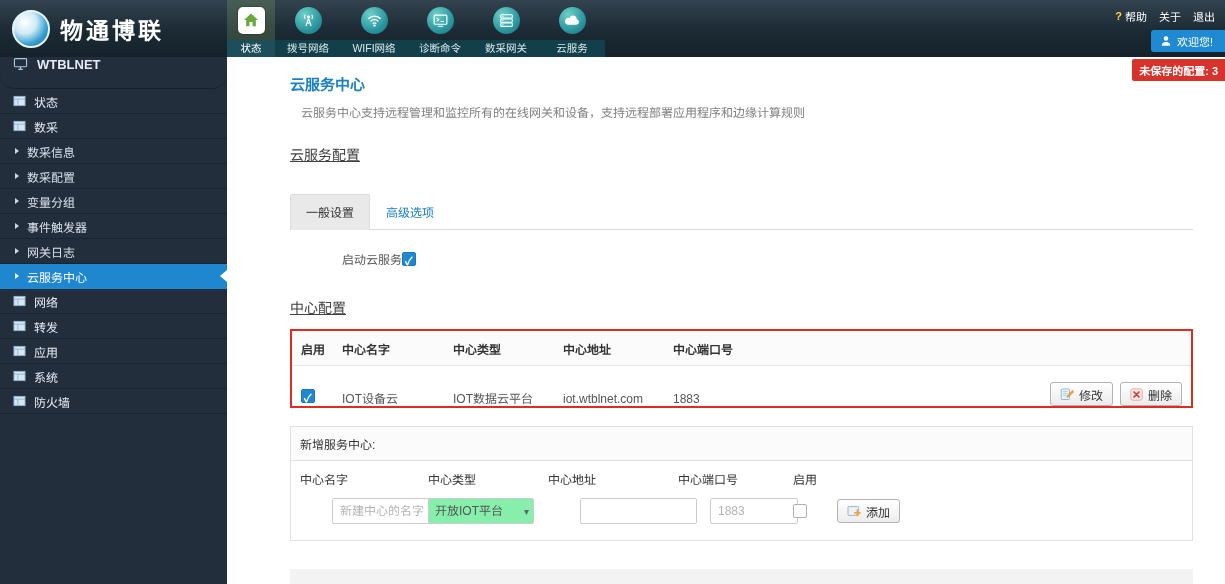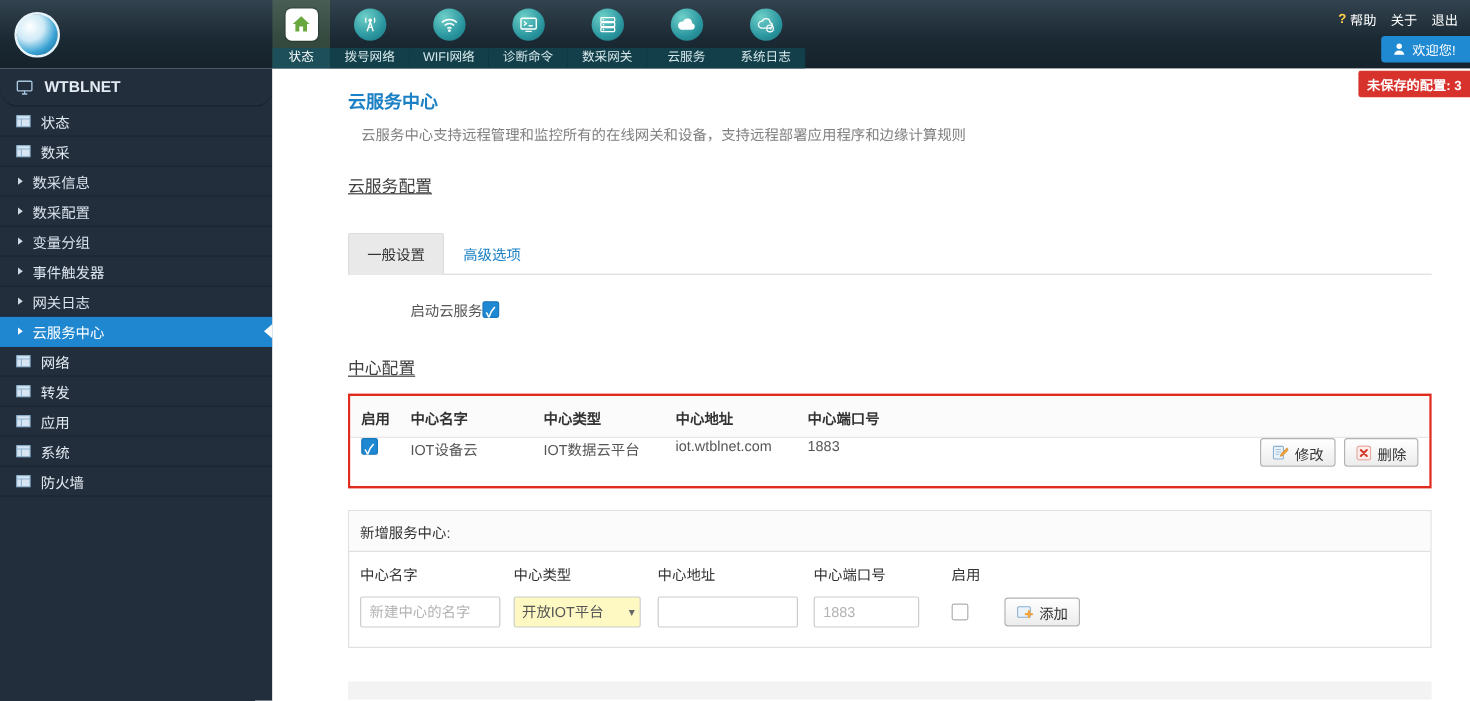--- a/index.html
+++ b/index.html
@@ -20,81 +20,82 @@
   .nav-circle{width:27px;height:27px;border-radius:50%;background:radial-gradient(circle at 35% 28%,#6fd0c8,#2b97a0 60%,#17707a);display:flex;align-items:center;justify-content:center;}
   .home-badge{width:27px;height:27px;border-radius:5px;background:#fff;display:flex;align-items:center;justify-content:center;box-shadow:0 0 0 1px rgba(0,0,0,0.18);}
   .header-right{margin-left:auto;display:flex;flex-direction:column;align-items:flex-end;padding-top:8px;}
   .top-links{display:flex;gap:12px;color:#fff;font-size:11px;margin-right:10px;align-items:center;}
   .top-links .link{cursor:pointer;display:flex;align-items:center;gap:3px;}
   .q-icon{color:#ffd24d;font-weight:bold;}
   .welcome-badge{margin-top:6px;display:flex;align-items:center;gap:5px;background:#1f8ad2;color:#fff;font-size:11px;padding:3px 12px 3px 9px;border-radius:3px 0 0 3px;cursor:pointer;}
 
   
   .sidebar{position:absolute;top:57px;left:0;width:227px;bottom:0;background:#232e3d;box-sizing:border-box;}
-  .sidebar-title{height:31px;display:flex;align-items:center;gap:9px;padding:0 13px;color:#e2eaf2;font-size:13px;font-weight:bold;border-bottom:1px solid #17202b;border-radius:15px;}
+  .sidebar-title{height:31px;display:flex;gap:9px;padding:0 13px;color:#e2eaf2;font-size:13px;font-weight:bold;border-bottom:1px solid #17202b;border-radius:15px;}
   .side-item{height:24px;display:flex;align-items:center;gap:8px;padding:0 13px;font-size:12px;color:#e2eaf2;border-bottom:1px solid rgba(0,0,0,0.22);cursor:pointer;}
   .side-item.sub{padding-left:15px;color:#d8e2ec;}
   .caret{width:0;height:0;border-left:4px solid #cfd9e4;border-top:3.5px solid transparent;border-bottom:3.5px solid transparent;}
   .side-item.selected{background:#1f86d0;color:#fff;position:relative;border-bottom-color:#1f86d0;}
   .side-item.selected .caret{border-left-color:#fff;}
   .side-item.selected::after{content:"";position:absolute;right:0;top:50%;transform:translateY(-50%);border-top:6px solid transparent;border-bottom:6px solid transparent;border-right:7px solid #ffffff;}
   .side-icon{flex:0 0 auto;display:flex;}
 
   
   .main{position:absolute;left:227px;top:57px;right:0;bottom:0;background:#fff;overflow:hidden;}
   .unsaved-badge{position:absolute;top:2px;right:0;background:#d8322c;color:#fff;font-size:11px;font-weight:bold;padding:3px 7px;border-radius:2px 0 0 2px;cursor:pointer;z-index:3;}
   .content{margin:16px 0 0 63px;width:903px;}
   .page-title{font-size:15px;color:#1b80c4;font-weight:bold;margin:0 0 9px;}
   .page-desc{font-size:12px;color:#808080;margin:0 0 24px;padding-left:11px;}
   .section-heading{font-size:14px;color:#404040;margin:0;font-weight:normal;text-decoration:underline;}
 
-  .tabs{display:flex;border-bottom:1px solid #dcdcdc;margin-top:30px;}
+  .tabs{display:flex;border-bottom:1px solid #dcdcdc;margin-top:30px;font-family:Liberation Serif, serif;}
   .tab{font-size:12px;padding:8px 15px;margin-bottom:-1px;cursor:pointer;}
   .tab.active{background:#e9e9e9;border:1px solid #dcdcdc;border-bottom:1px solid #e9e9e9;color:#333;border-radius:2px 2px 0 0;}
   .tab.inactive{color:#1b80c4;border:1px solid transparent;}
 
   .enable-row{display:flex;align-items:center;gap:0;margin:20px 0 30px 52px;font-size:12px;color:#555;}
 
   input[type=checkbox]{appearance:none;-webkit-appearance:none;width:14px;height:14px;border:1px solid #b0b0b0;border-radius:2px;background:#fff;position:relative;cursor:pointer;margin:0;flex:0 0 auto;}
   input[type=checkbox]:checked{background:#1e88d2;border-color:#1a77ba;}
   input[type=checkbox]:checked::after{content:"✓";color:#fff;font-size:11px;font-weight:bold;position:absolute;top:-1px;left:2px;}
 
   .center-heading{margin-bottom:12px;}
   .center-table{border:2px solid #e02b1f;background:#fff;}
   .tbl-head{display:flex;align-items:center;background:#fbfbfb;border-bottom:1px solid #e6e6e6;font-size:12px;font-weight:bold;color:#333;height:34px;}
-  .tbl-row{display:flex;align-items:flex-start;font-size:12px;color:#555;height:40px;background:#fff;}
+  .tbl-row{display:flex;align-items:flex-end;font-size:12px;color:#555;height:40px;background:#fff;}
   .col-enable{width:50px;padding-left:9px;box-sizing:border-box;}
   .col-name{width:111px;}
   .col-type{width:110px;}
   .col-addr{width:110px;}
   .col-port{width:160px;}
   .col-actions{margin-left:auto;display:flex;gap:7px;padding-right:9px;}
   .mini-btn{display:inline-flex;align-items:center;gap:5px;height:24px;padding:0 9px;font-size:12px;color:#333;background:linear-gradient(#ffffff,#ececec);border:1px solid #b3b3b3;border-radius:3px;cursor:pointer;}
 
   .add-section{margin-top:18px;border:1px solid #e0e0e0;}
   .add-title{padding:8px 9px;font-size:12px;color:#333;background:#fbfbfb;border-bottom:1px solid #e0e0e0;}
   .add-head{display:flex;font-size:12px;color:#333;padding:9px 9px 5px;}
   .add-form{display:flex;align-items:center;padding:6px 9px 16px;}
   .fc1{width:128px;}.fc2{width:120px;}.fc3{width:130px;}.fc4{width:115px;}.fc5{flex:1;display:flex;align-items:center;}
-  .text-input{height:26px;box-sizing:border-box;border:1px solid #ccc;border-radius:2px;padding:0 7px;font-size:12px;color:#555;width:117px;background:#fff;}
+  .text-input{height:26px;box-sizing:border-box;border:1px solid #ccc;border-radius:2px;padding:0 7px;font-size:12px;color:#555;width:117px;background:#fff;margin-left:32px;}
   .text-input::placeholder{color:#b3b3b3;}
   .port-input{width:88px;}
   .select-wrap{position:relative;display:inline-block;}
-  .select-wrap select{appearance:none;-webkit-appearance:none;width:106px;height:26px;box-sizing:border-box;border:1px solid #ccc;border-radius:2px;background:#fef9c3;font-size:12px;color:#555;padding:0 18px 0 6px;cursor:pointer;}
+  .select-wrap select{appearance:none;-webkit-appearance:none;width:106px;height:26px;box-sizing:border-box;border:1px solid #ccc;border-radius:2px;background:#86efac;font-size:12px;color:#555;padding:0 18px 0 6px;cursor:pointer;}
   .select-wrap::after{content:"▾";position:absolute;right:5px;top:50%;transform:translateY(-50%);font-size:10px;color:#666;pointer-events:none;}
   .add-btn{margin-left:30px;}
 
   .footer-strip{margin-top:28px;height:15px;background:#f3f3f3;}
 </style>
 </head>
 <body>
 
 <div class="header">
   <div class="logo-area">
     <span class="logo-icon"></span>
+    <span class="logo-text">物通博联</span>
   </div>
 
   <div class="nav">
     <div class="nav-item active">
       <div class="icon-wrap">
         <span class="home-badge">
           <svg width="18" height="18" viewBox="0 0 16 16">
               <path d="M8 2.2 L14.2 8 H12.3 V13.5 H9.4 V9.8 H6.6 V13.5 H3.7 V8 H1.8 Z" fill="#68a83e"></path>
             </svg>
         </span>
@@ -159,32 +160,20 @@
       <div class="icon-wrap">
         <span class="nav-circle">
           <svg width="18" height="18" viewBox="0 0 16 16">
             <path d="M4.2 12.2 h7.6 a2.4 2.4 0 0 0 0.4 -4.76 A3.4 3.4 0 0 0 5.6 6.2 A2.7 2.7 0 0 0 4.2 12.2 Z" fill="#fff"></path>
           </svg>
         </span>
       </div>
       <div class="nav-label">云服务</div>
     </div>
 
-    <div class="nav-item">
-      <div class="icon-wrap">
-        <span class="nav-circle">
-          <svg width="17" height="17" viewBox="0 0 16 16" fill="none">
-            <path d="M4.4 10.8 h6.2 a2.2 2.2 0 0 0 0.4 -4.36 A3.1 3.1 0 0 0 5 5.3 A2.5 2.5 0 0 0 4.4 10.8 Z" stroke="#fff" stroke-width="1"></path>
-            <circle cx="11" cy="11" r="2.6" stroke="#fff" stroke-width="1"></circle>
-            <path d="M11 9.8 v1.4 l1 0.7" stroke="#fff" stroke-width="0.9"></path>
-          </svg>
-        </span>
-      </div>
-      <div class="nav-label">系统日志</div>
-    </div>
   </div>
 
   <div class="header-right">
     <div class="top-links">
       <span class="link">
         <span class="q-icon">?</span>
         <span>帮助</span>
       </span>
       <span class="link">关于</span>
       <span class="link">退出</span>

